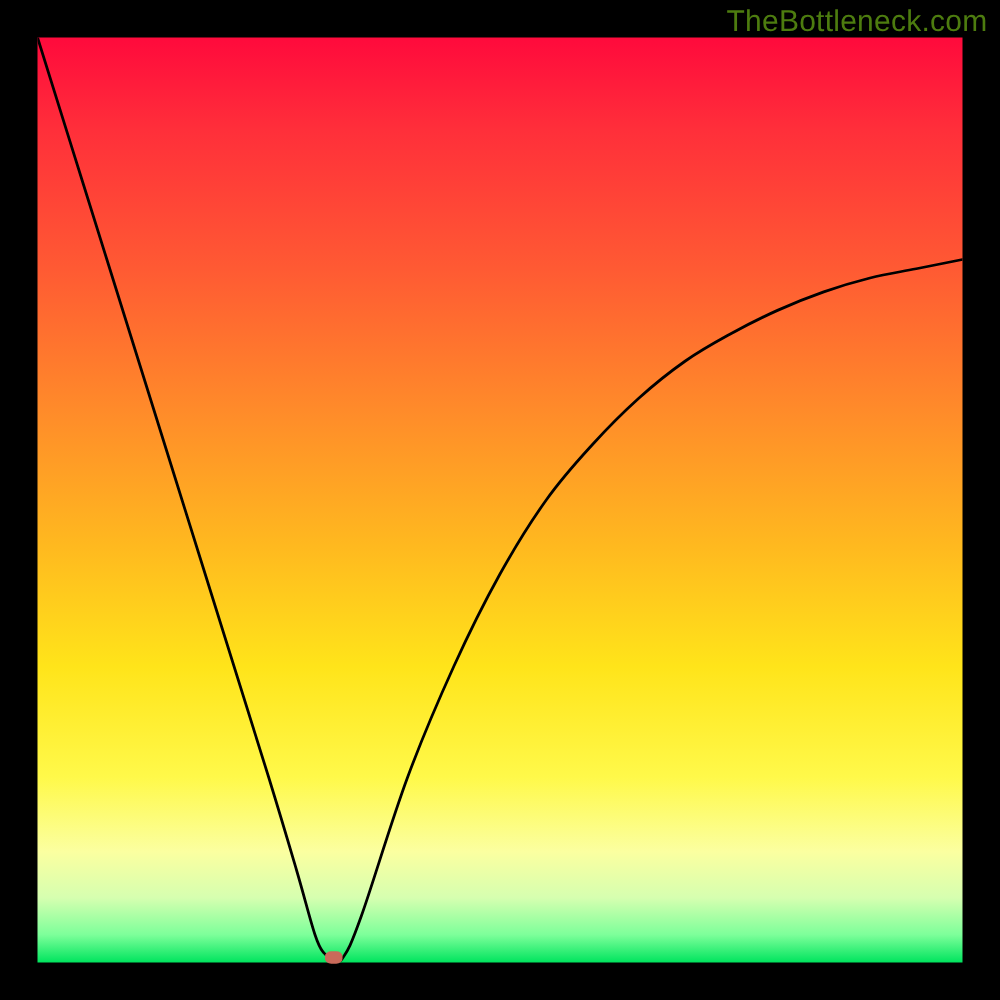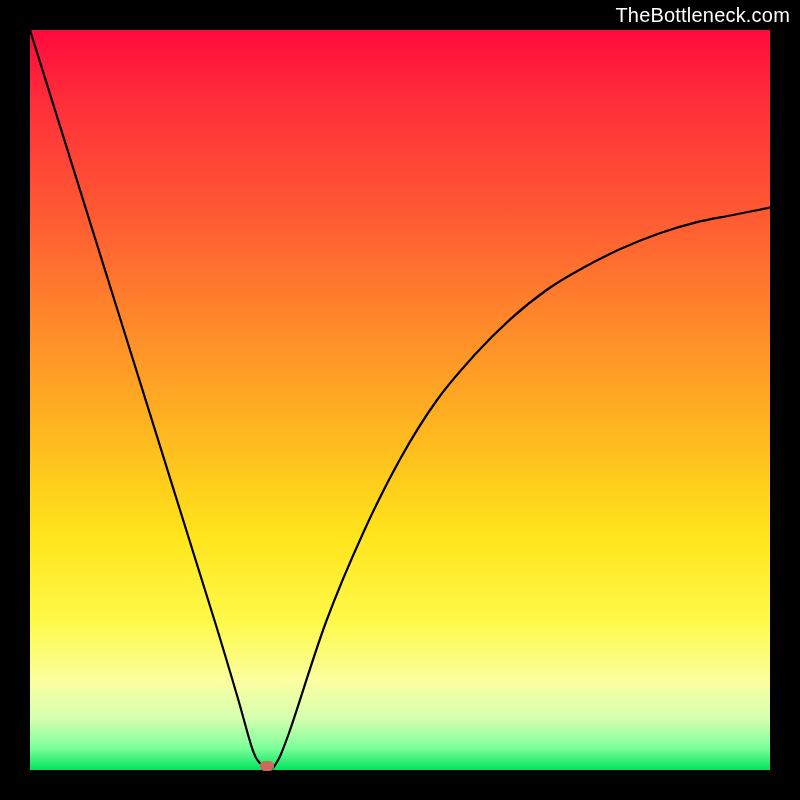--- a/index.html
+++ b/index.html
@@ -37,22 +37,22 @@
       #fbffa0 88%,
       #d6ffb0 93%,
       #7dff9a 97%,
       #00e45e 100%
     );
   }
   .watermark {
     position: absolute;
     top: 4px;
     right: 10px;
-    color: #ffffff;
-    font-size: 20px;
+    color: #4d7c0f;
+    font-size: 24px;
     font-weight: 500;
     letter-spacing: 0.2px;
     user-select: none;
   }
   svg.curve {
     position: absolute;
     top: 0;
     left: 0;
     width: 740px;
     height: 740px;

